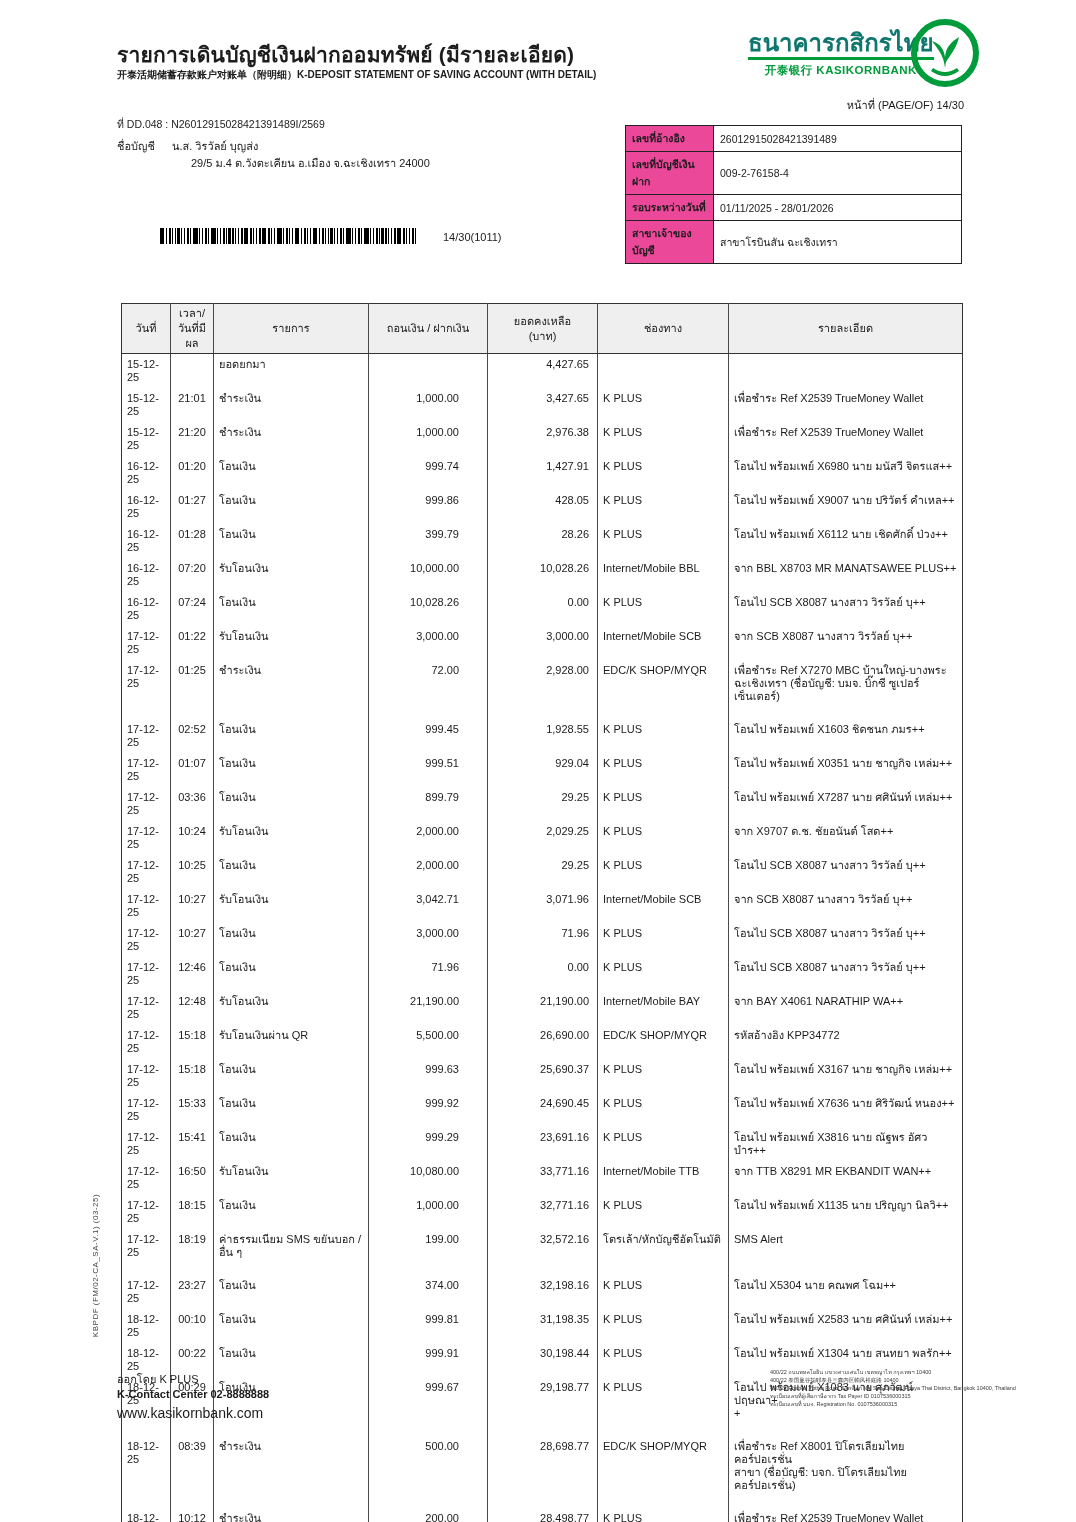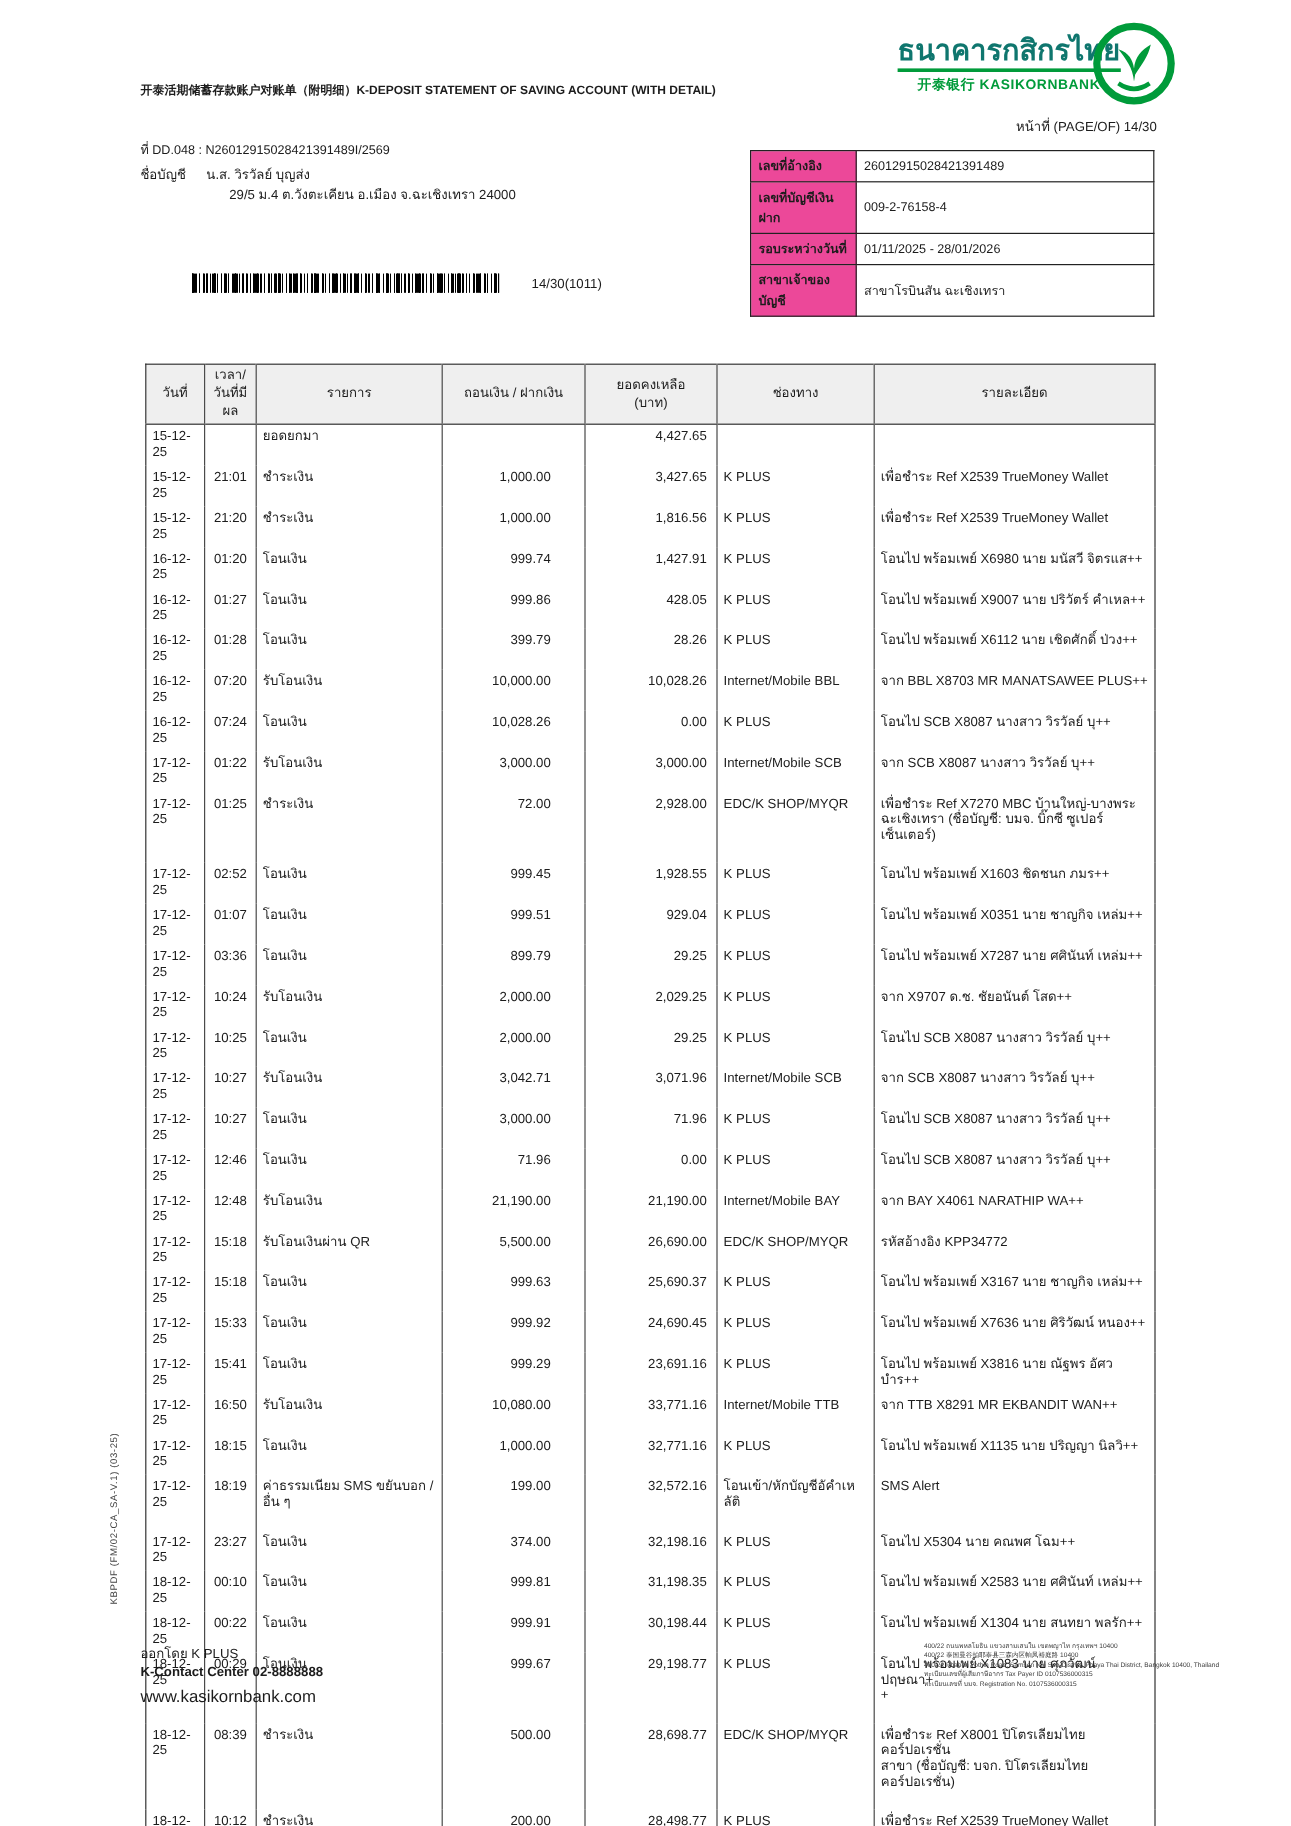--- a/index.html
+++ b/index.html
@@ -73,20 +73,21 @@
   .footer-address { position:absolute; left:770px; top:1368px; font-size:5.5px; line-height:8px; color:#3a3a3a; }
   
   .side-note { position:absolute; left:15px; top:1261px; width:160px; text-align:center;
     transform:rotate(-90deg); font-size:8px; color:#444; letter-spacing:0.5px; }
 </style>
 </head>
 <body>
 
 <div class="page">
 
+  <div class="doc-title">รายการเดินบัญชีเงินฝากออมทรัพย์ (มีรายละเอียด)</div>
   <div class="doc-subtitle">开泰活期储蓄存款账户对账单（附明细）K-DEPOSIT STATEMENT OF SAVING ACCOUNT (WITH DETAIL)</div>
 
   <div class="brand-block">
     <div class="brand-name">ธนาคารกสิกรไทย</div>
     <div class="brand-sub">开泰银行 KASIKORNBANK</div>
   </div>
   <div class="brand-logo">
     <svg viewBox="0 0 74 74" width="74" height="74">
       <circle cx="37" cy="37" r="31" fill="none" stroke="#009b3a" stroke-width="6"></circle>
       <path d="M37 52 C36 40 30 33 24 25 C33 28 36 34 37 41 C38 31 43 26 51 21 C49 31 43 38 38 46 Z" fill="#009b3a"></path>
@@ -168,21 +169,21 @@
           <td class="col-amount">1,000.00</td>
           <td class="col-balance">3,427.65</td>
           <td class="col-channel">K PLUS</td>
           <td class="col-detail">เพื่อชำระ Ref X2539 TrueMoney Wallet</td>
         </tr>
         <tr>
           <td class="col-date">15-12-25</td>
           <td class="col-time">21:20</td>
           <td class="col-desc">ชำระเงิน</td>
           <td class="col-amount">1,000.00</td>
-          <td class="col-balance">1,816.56</td>
+          <td class="col-balance">2,976.38</td>
           <td class="col-channel">K PLUS</td>
           <td class="col-detail">เพื่อชำระ Ref X2539 TrueMoney Wallet</td>
         </tr>
         <tr>
           <td class="col-date">16-12-25</td>
           <td class="col-time">01:20</td>
           <td class="col-desc">โอนเงิน</td>
           <td class="col-amount">999.74</td>
           <td class="col-balance">1,427.91</td>
           <td class="col-channel">K PLUS</td>
@@ -378,21 +379,21 @@
           <td class="col-channel">K PLUS</td>
           <td class="col-detail">โอนไป พร้อมเพย์ X1135 นาย ปริญญา นิลวิ++</td>
         </tr>
         <tr class="tall">
           <td class="col-date">17-12-25</td>
           <td class="col-time">18:19</td>
           <td class="col-desc">ค่าธรรมเนียม SMS ขยันบอก /
 อื่น ๆ</td>
           <td class="col-amount">199.00</td>
           <td class="col-balance">32,572.16</td>
-          <td class="col-channel">โอนเข้า/หักบัญชีอัคำเหลัติ</td>
+          <td class="col-channel">โตรเล้า/หักบัญชีอัตโนมัติ</td>
           <td class="col-detail">SMS Alert</td>
         </tr>
         <tr>
           <td class="col-date">17-12-25</td>
           <td class="col-time">23:27</td>
           <td class="col-desc">โอนเงิน</td>
           <td class="col-amount">374.00</td>
           <td class="col-balance">32,198.16</td>
           <td class="col-channel">K PLUS</td>
           <td class="col-detail">โอนไป X5304 นาย คณพศ โฉม++</td>

